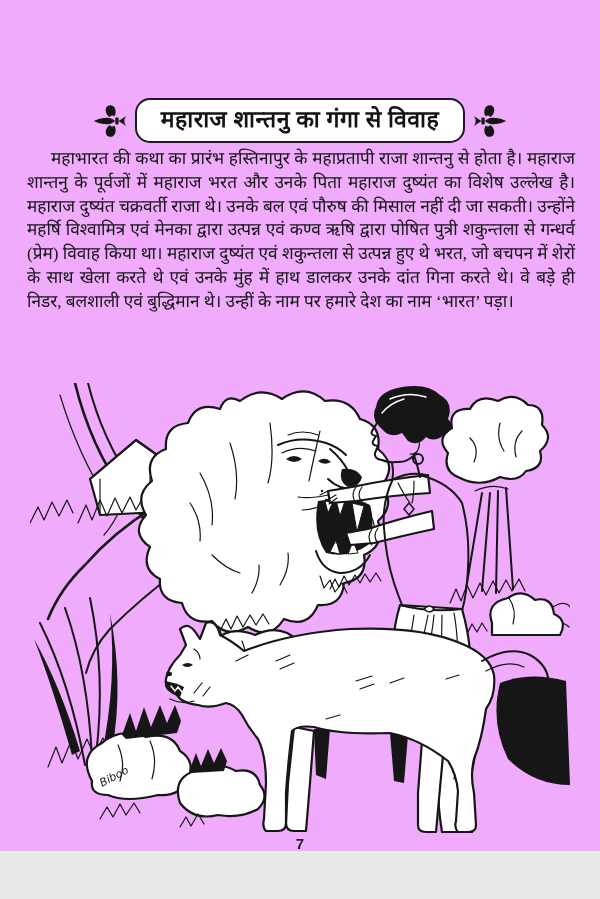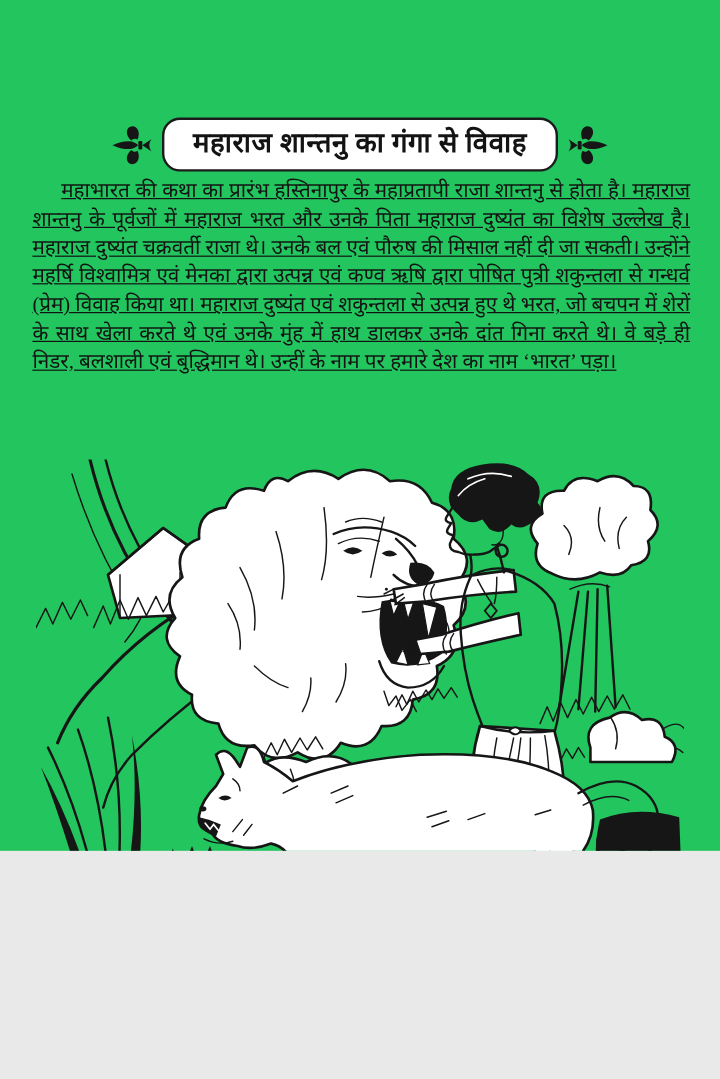--- a/index.html
+++ b/index.html
@@ -3,22 +3,22 @@
 <meta charset="utf-8">
 <style>
   html,body{margin:0;padding:0;}
   body{
     width:600px;height:899px;
     background:#e9e9e9;
     font-family:"Liberation Serif","DejaVu Serif",serif;
   }
   .page{
     position:relative;
-    width:600px;height:709px;
-    background:#22c55e;
+    width:600px;height:851px;
+    background:#f0abfc;
     color:#131313;
     overflow:hidden;
   }
   .title-row{
     position:absolute;top:98px;left:0;right:0;
     display:flex;justify-content:center;align-items:center;gap:6px;
   }
   .fleur{width:36px;height:44px;flex:0 0 auto;}
   .title-box{
     border:2.5px solid #1c1c1c;
@@ -31,21 +31,21 @@
     background:#fff;
   }
   .body-text{
     position:absolute;
     top:147px;left:27px;right:25px;
     font-size:17.2px;
     line-height:23.8px;
     text-align:justify;
     font-weight:500;
   }
-  .body-text p{margin:0;text-indent:24px;text-decoration:underline;}
+  .body-text p{margin:0;text-indent:24px;}
   .illustration{
     position:absolute;top:383px;left:30px;width:540px;height:452px;
   }
   .page-number{
     position:absolute;top:835px;left:0;width:100%;
     text-align:center;
     font-family:"Liberation Sans","DejaVu Sans",sans-serif;
     font-weight:bold;font-size:15px;color:#222;
   }
   svg .ln{fill:none;stroke:#161616;stroke-width:2;stroke-linecap:round;stroke-linejoin:round;}

